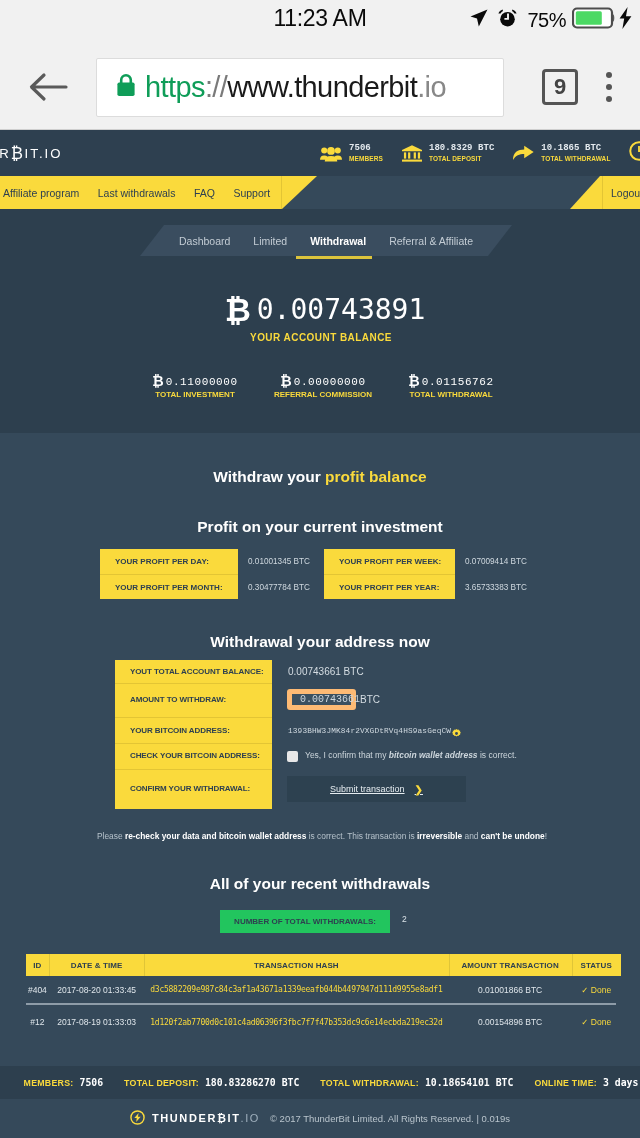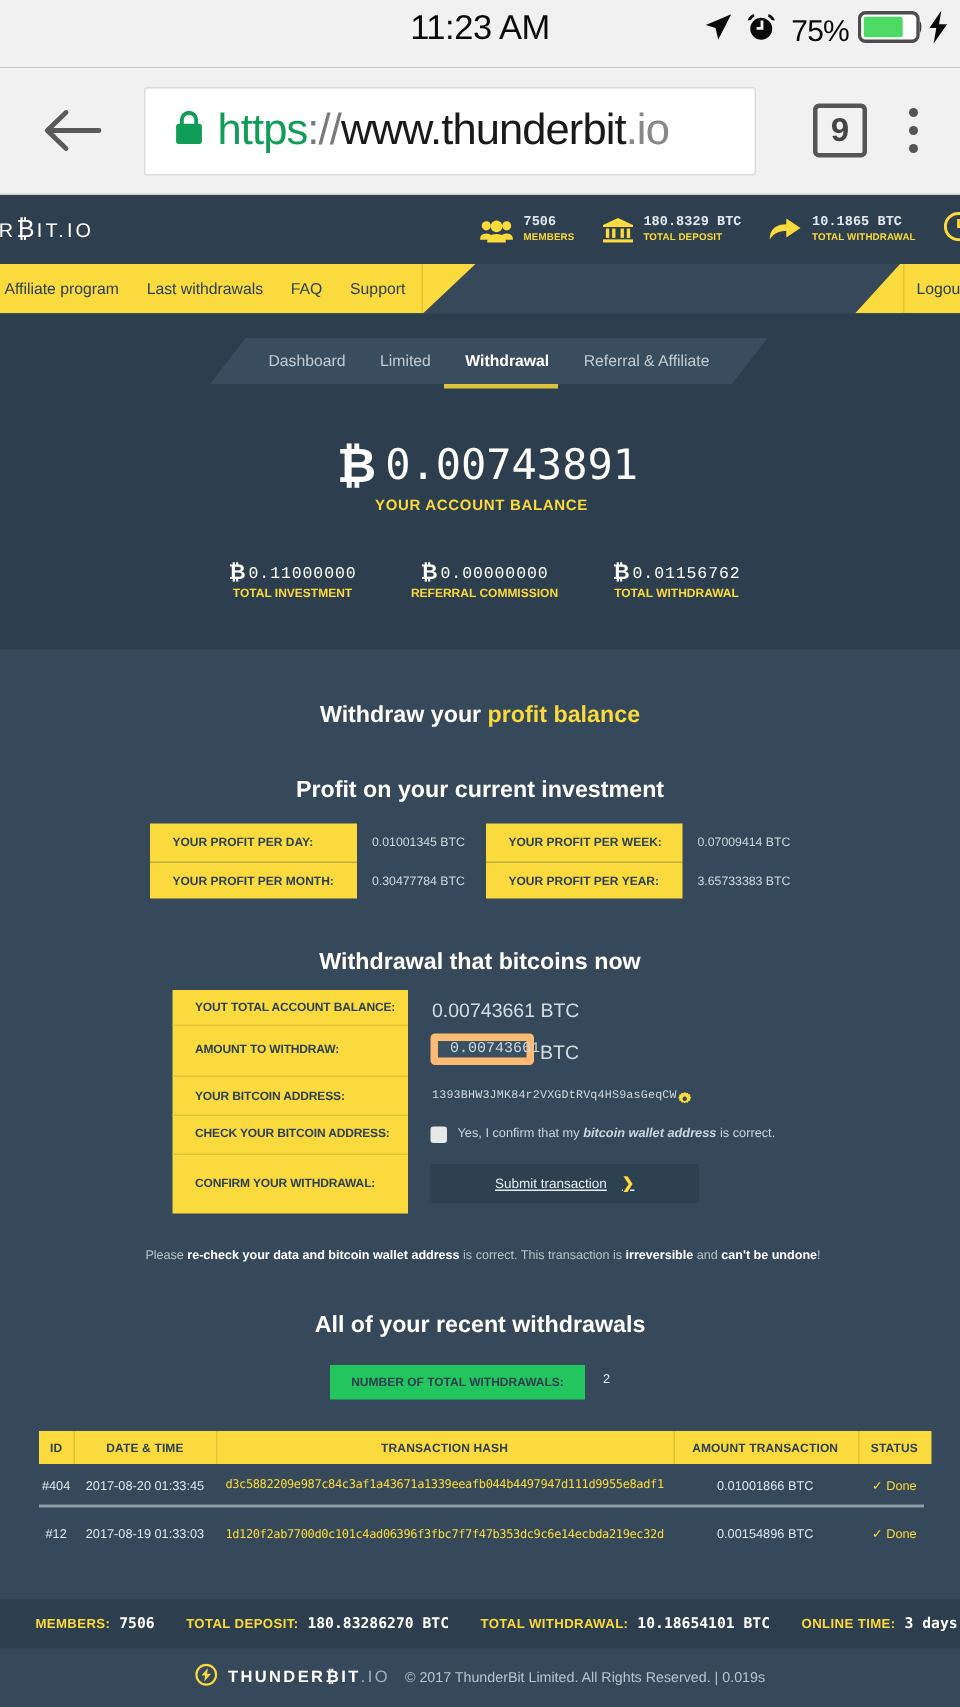--- a/index.html
+++ b/index.html
@@ -96,21 +96,21 @@
       display:flex; align-items:center; }
   .pkey .inner { padding-left:15px; }
   .pval { color:#cfd8df; font-size:8.2px; padding-left:10px; white-space:nowrap;}
   .pdiv { height:1px; background:#e3c534; }
 
   
   .wform { position:absolute; }
   .wbox { position:absolute; background:#fada3c; }
   .wlabel { position:absolute; color:#2e4050; font-size:8px; font-weight:700; letter-spacing:-0.1px; white-space:nowrap;}
   .wline { position:absolute; height:1px; background:#e3c534; }
-  .wval { position:absolute; color:#d5dde3; font-size:13px; white-space:nowrap;}
+  .wval { position:absolute; color:#d5dde3; font-size:10px; white-space:nowrap;}
   .winput { position:absolute; background:#3b5060; border:5px solid #fdba74; border-radius:3px;
       color:#cfd8df; font-family:"Liberation Mono", monospace; font-size:10px; padding-left:8px;
       display:flex; align-items:center; }
   .waddr { position:absolute; color:#cfd8df; font-family:"Liberation Mono", monospace; font-size:7.8px; letter-spacing:0.12px; white-space:nowrap;}
   .gear { position:absolute; }
   .wcheck { position:absolute; background:#e8e8e8; border-radius:2px; }
   .wchecklbl { position:absolute; color:#cdd6dc; font-size:8.5px; white-space:nowrap;}
   .wchecklbl i { font-style:italic; font-weight:600; }
   .wbtn { position:absolute; background:#2d4150; color:#e6ecf0; font-size:9px;
       display:flex; align-items:center; justify-content:center; gap:10px;}
@@ -336,21 +336,21 @@
       </div>
       <div class="pdiv" style="width:131px"></div>
       <div class="prow">
         <div class="pkey" style="width:131px;height:24px;">
               <span class="inner">YOUR PROFIT PER YEAR:</span>
             </div>
         <div class="pval">3.65733383 BTC</div>
       </div>
     </div>
 
-    <div class="h2" style="position:absolute;left:0;right:0;top:200px;"><span>Withdrawal that bitcoins now</span></div>
+    <div class="h2" style="position:absolute;left:0;right:0;top:200px;"><span>Withdrawal your address now</span></div>
 
     <div class="wform" style="left:0;top:0;">
       <div class="wbox" style="left:265px;top:227px;width:157px;height:149px;"></div>
       <div class="wline" style="left:265px;top:250px;width:157px;"></div>
       <div class="wline" style="left:265px;top:284px;width:157px;"></div>
       <div class="wline" style="left:265px;top:310px;width:157px;"></div>
       <div class="wline" style="left:265px;top:336px;width:157px;"></div>
       <div class="wlabel" style="left:280px;top:234px;">YOUT TOTAL ACCOUNT BALANCE:</div>
       <div class="wlabel" style="left:280px;top:262px;">AMOUNT TO WITHDRAW:</div>
       <div class="wlabel" style="left:280px;top:293px;">YOUR BITCOIN ADDRESS:</div>

